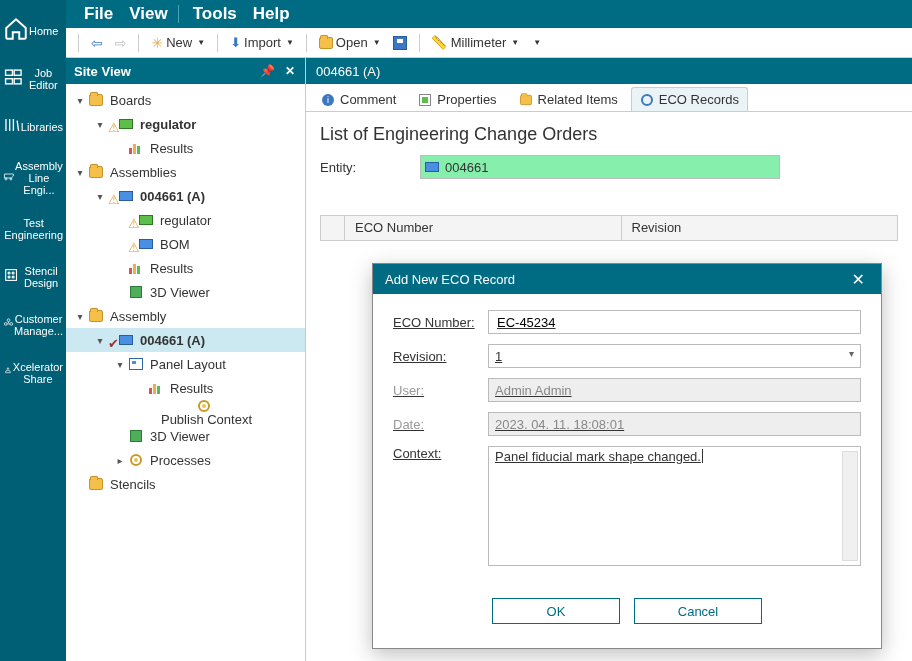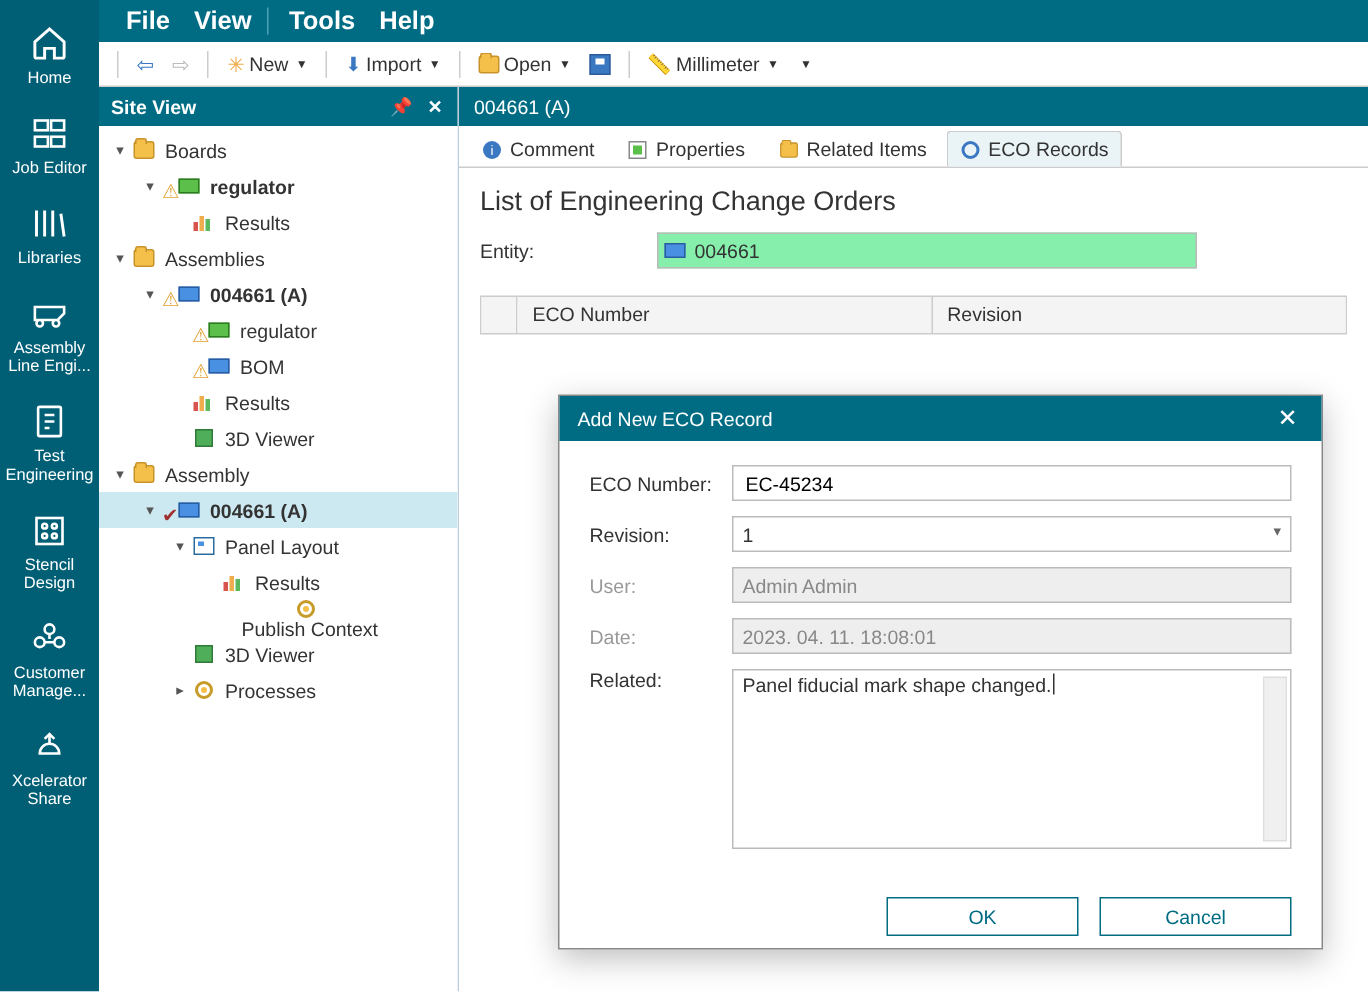--- a/index.html
+++ b/index.html
@@ -1,21 +1,21 @@
 <!DOCTYPE html>
 <html><head>
 <meta charset="utf-8">
 <style>
   * { box-sizing: border-box; font-family: "Segoe UI", Arial, sans-serif; }
   body { margin:0; padding:0; width:912px; height:661px; overflow:hidden; background:#fff; font-size:13px; color:#333; }
   .root { display:flex; width:912px; height:661px; }
 
   
   .leftrail { width:66px; background:#005f75; display:flex; flex-direction:column; align-items:center; padding-top:10px; gap:4px; }
-  .leftrail-item { width:60px; display:flex; flex-direction:column; align-items:center; color:#fff; font-size:11px; text-align:center; padding:6px 0 8px 0; cursor:pointer; line-height:1.1; }
+  .leftrail-item { width:60px; display:flex; flex-direction:row; align-items:center; color:#fff; font-size:11px; text-align:center; padding:6px 0 8px 0; cursor:pointer; line-height:1.1; }
   .leftrail-item svg { width:26px; height:26px; margin-bottom:4px; }
 
   .mainarea { flex:1; display:flex; flex-direction:column; }
 
   
   .menubar { height:28px; background:#006c84; display:flex; align-items:center; padding-left:10px; }
   .menubar .sep { width:1px; height:18px; background:#4aa3b7; margin:0 6px 0 2px; }
   .menubar span { color:#fff; font-weight:600; font-size:17px; padding:0 8px; cursor:pointer; }
 
   
@@ -45,47 +45,47 @@
   
   .rightpane { flex:1; display:flex; flex-direction:column; }
   .rp-header { height:26px; background:#006c84; color:#fff; display:flex; align-items:center; padding:0 10px; font-size:13px; }
   .tabs { height:28px; border-bottom:1px solid #ccc; display:flex; align-items:stretch; padding-left:6px; gap:4px; background:#fff; }
   .tab { display:flex; align-items:center; gap:5px; padding:0 8px; font-size:13px; color:#333; border:1px solid transparent; border-bottom:none; margin-top:3px; cursor:pointer; border-radius:3px 3px 0 0;}
   .tab.active { border-color:#ccc; background:#eaf4f7; }
   .tab .ticon { width:14px; height:14px; display:inline-flex; align-items:center; justify-content:center; }
 
   .rp-body { flex:1; padding:12px 14px; position:relative; }
   .rp-body .title { font-size:18px; color:#333; margin-bottom:10px; }
-  .entity-row { display:flex; align-items:center; gap:28px; margin-bottom:18px; }
+  .entity-row { display:flex; align-items:center; gap:10px; margin-bottom:36px; }
   .entity-row label { width:90px; color:#333; }
   .entity-field { flex:0 0 360px; height:24px; border:1px solid #bbb; display:flex; align-items:center; padding:0 4px; background:#86efac; }
 
   .gridhead { display:flex; border:1px solid #ccc; height:26px; align-items:stretch; }
   .gridhead .gh { flex:1; border-right:1px solid #ccc; padding:4px 10px; background:#f4f4f4; font-size:13px;}
   .gridhead .gh:last-child { border-right:none;}
   .gridhead .gh.first { flex:0 0 24px; padding:0;}
 
   
   .modal { position:absolute; left:372px; top:263px; width:510px; background:#fff; border:1px solid #888; box-shadow:0 6px 20px rgba(0,0,0,0.25); }
   .modal-header { height:30px; background:#006c84; color:#fff; display:flex; align-items:center; padding:0 12px; font-size:13px; }
   .modal-header .spacer{flex:1;}
   .modal-header .close{ cursor:pointer; font-size:16px; font-weight:300; padding:0 4px;}
-  .modal-body { padding:16px 20px 12px 20px; }
+  .modal-body { padding:16px 20px 12px 20px;text-decoration:underline; }
   .form-row { display:flex; align-items:center; margin-bottom:10px; }
   .form-row label { width:95px; font-size:13px; color:#333; }
   .form-row.disabled label { color:#999; }
   .form-row .fld { flex:1; height:24px; border:1px solid #bbb; padding:2px 6px; font-size:13px; background:#fff; display:flex; align-items:center;}
   .form-row .fld input { border:none; outline:none; width:100%; font-size:13px; }
   .form-row.disabled .fld { background:#eee; color:#888; }
   .fld.select { position:relative;}
   .fld.select::after { content:"▾"; position:absolute; right:6px; top:3px; color:#666; font-size:10px;}
   .form-row.comment { align-items:flex-start;}
   .form-row.comment .fld { height:120px; align-items:flex-start; position:relative; }
   .form-row.comment .fld::after { content:""; position:absolute; right:2px; top:4px; bottom:4px; width:14px; background:linear-gradient(#f0f0f0,#f0f0f0); border:1px solid #ddd; }
-  .modal-footer { display:flex; justify-content:flex-end; gap:14px; padding:10px 20px 8px 20px; }
+  .modal-footer { display:flex; justify-content:center; gap:14px; padding:10px 20px 24px 20px; }
   .modal-footer button { width:128px; height:26px; border:1px solid #006c84; background:#fff; color:#006c84; font-size:13px; cursor:pointer; }
 
   
   .ic-folder { width:14px;height:12px;background:#f5c04a;border:1px solid #c7932a;border-radius:2px;position:relative;}
   .ic-folder::before{content:"";position:absolute;top:-3px;left:0;width:6px;height:3px;background:#f5c04a;border:1px solid #c7932a;border-bottom:none;border-radius:2px 2px 0 0;}
   .ic-chip{ width:14px;height:10px;background:#5bbf4a;border:1px solid #2e7a22;position:relative;}
   .ic-chip.blue{ background:#4a90e2;border-color:#2a5ca0;}
   .ic-bars{ width:14px;height:12px;display:flex;align-items:flex-end;gap:1px;}
   .ic-bars i{width:3px;background:#e58b2c;}
   .ic-bars i:nth-child(1){height:6px;background:#d9534f;}
@@ -350,20 +350,27 @@
               </span>
               <span class="lbl">3D Viewer</span>
             </div>
             <div class="tree-row" style="padding-left: 48px;">
               <span class="tree-toggle">▸</span>
               <span class="tree-icon">
                 <span class="ic-proc"></span>
               </span>
               <span class="lbl">Processes</span>
             </div>
+            <div class="tree-row" style="padding-left: 8px;">
+              <span class="tree-toggle"></span>
+              <span class="tree-icon">
+                <span class="ic-folder"></span>
+              </span>
+              <span class="lbl">Stencils</span>
+            </div>
           </div>
       </div>
 
       <div class="rightpane">
         <div class="rp-header">
           <span>004661 (A)</span>
         </div>
         <div class="tabs" id="tabs">
             <div class="tab">
               <span class="ticon">
@@ -437,21 +444,21 @@
             <span>Admin Admin</span>
           </div>
       </div>
       <div class="form-row disabled">
         <label>Date:</label>
         <div class="fld">
             <span>2023. 04. 11. 18:08:01</span>
           </div>
       </div>
       <div class="form-row comment">
-        <label>Related:</label>
+        <label>Context:</label>
         <div class="fld">
             <span>Panel fiducial mark shape changed.</span>
             <span style="border-left:1px solid #333;height:14px;margin-left:1px;animation:none;"></span>
           </div>
       </div>
     </div>
     <div class="modal-footer">
       <button>OK</button>
       <button>Cancel</button>
     </div>

